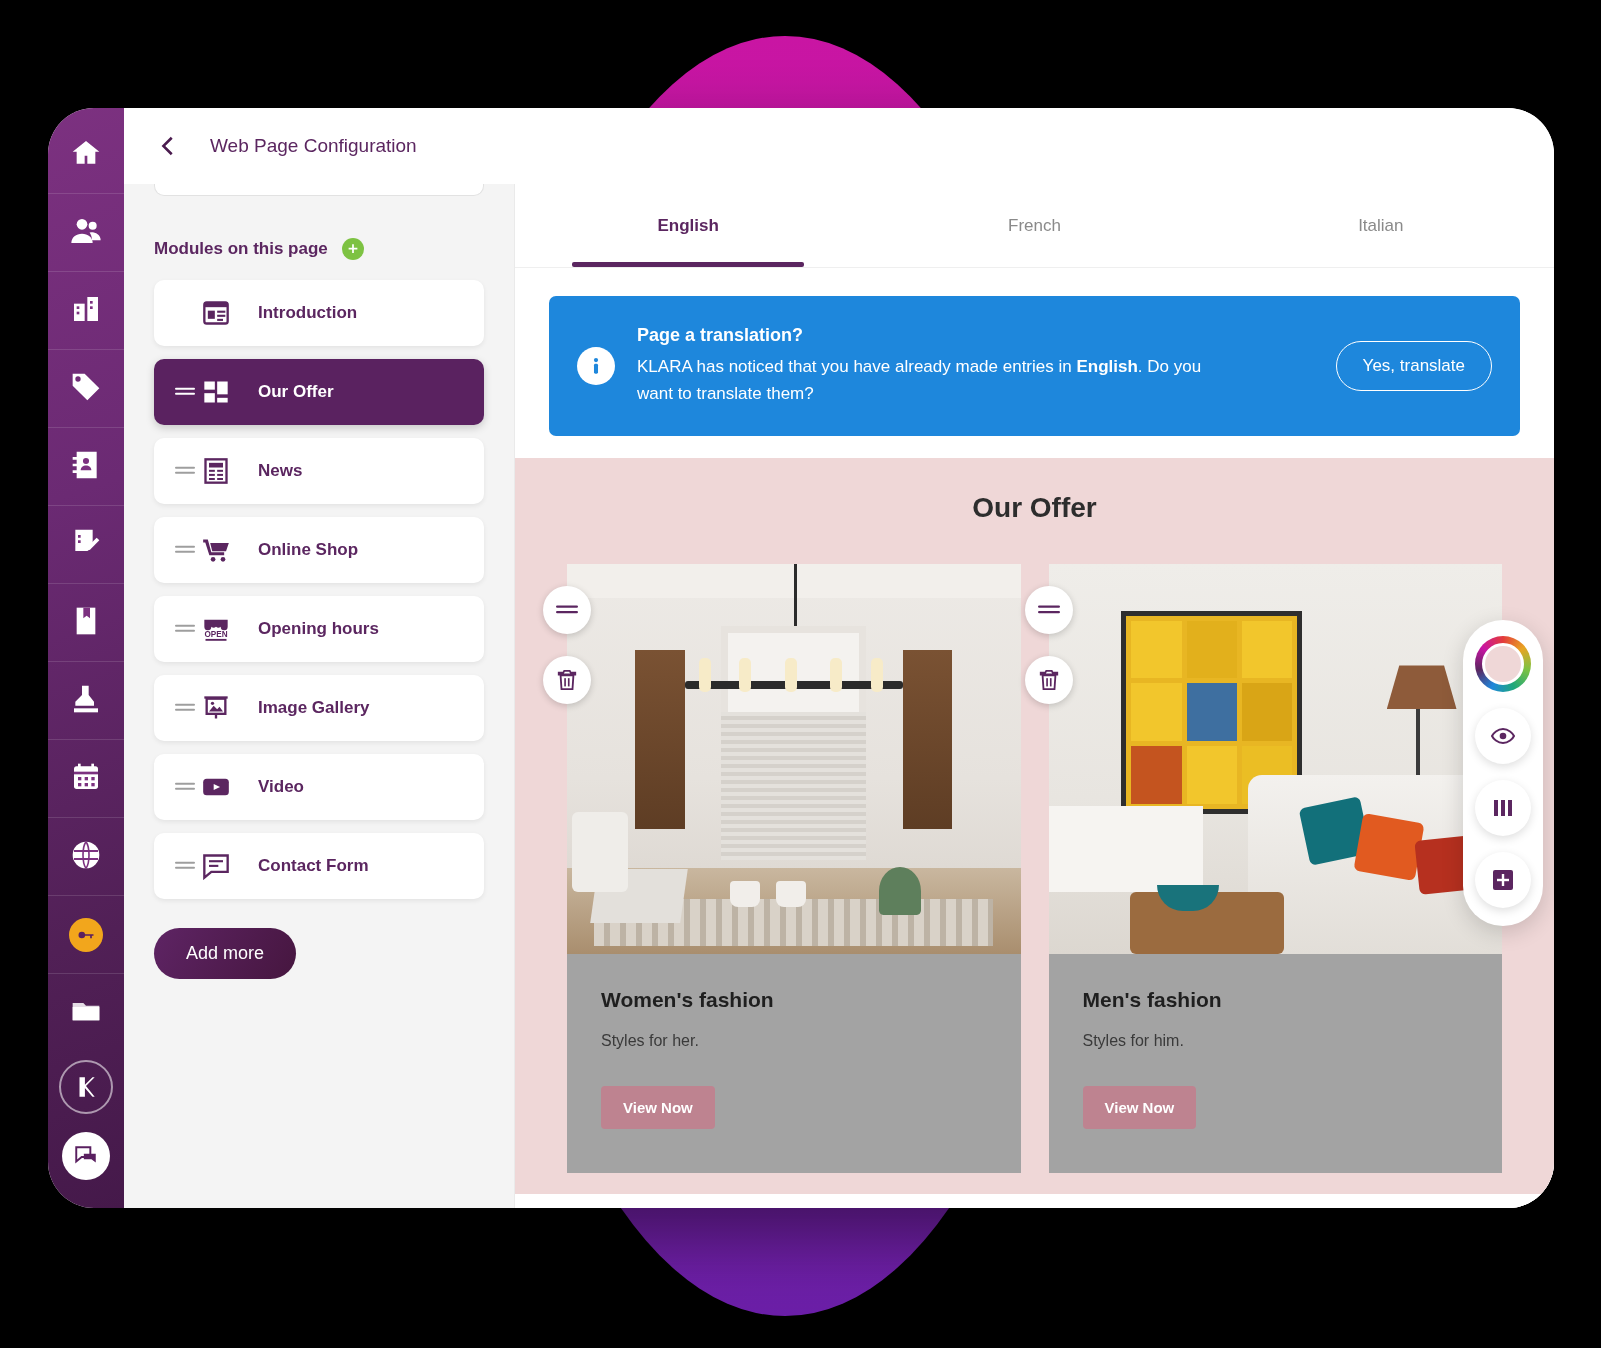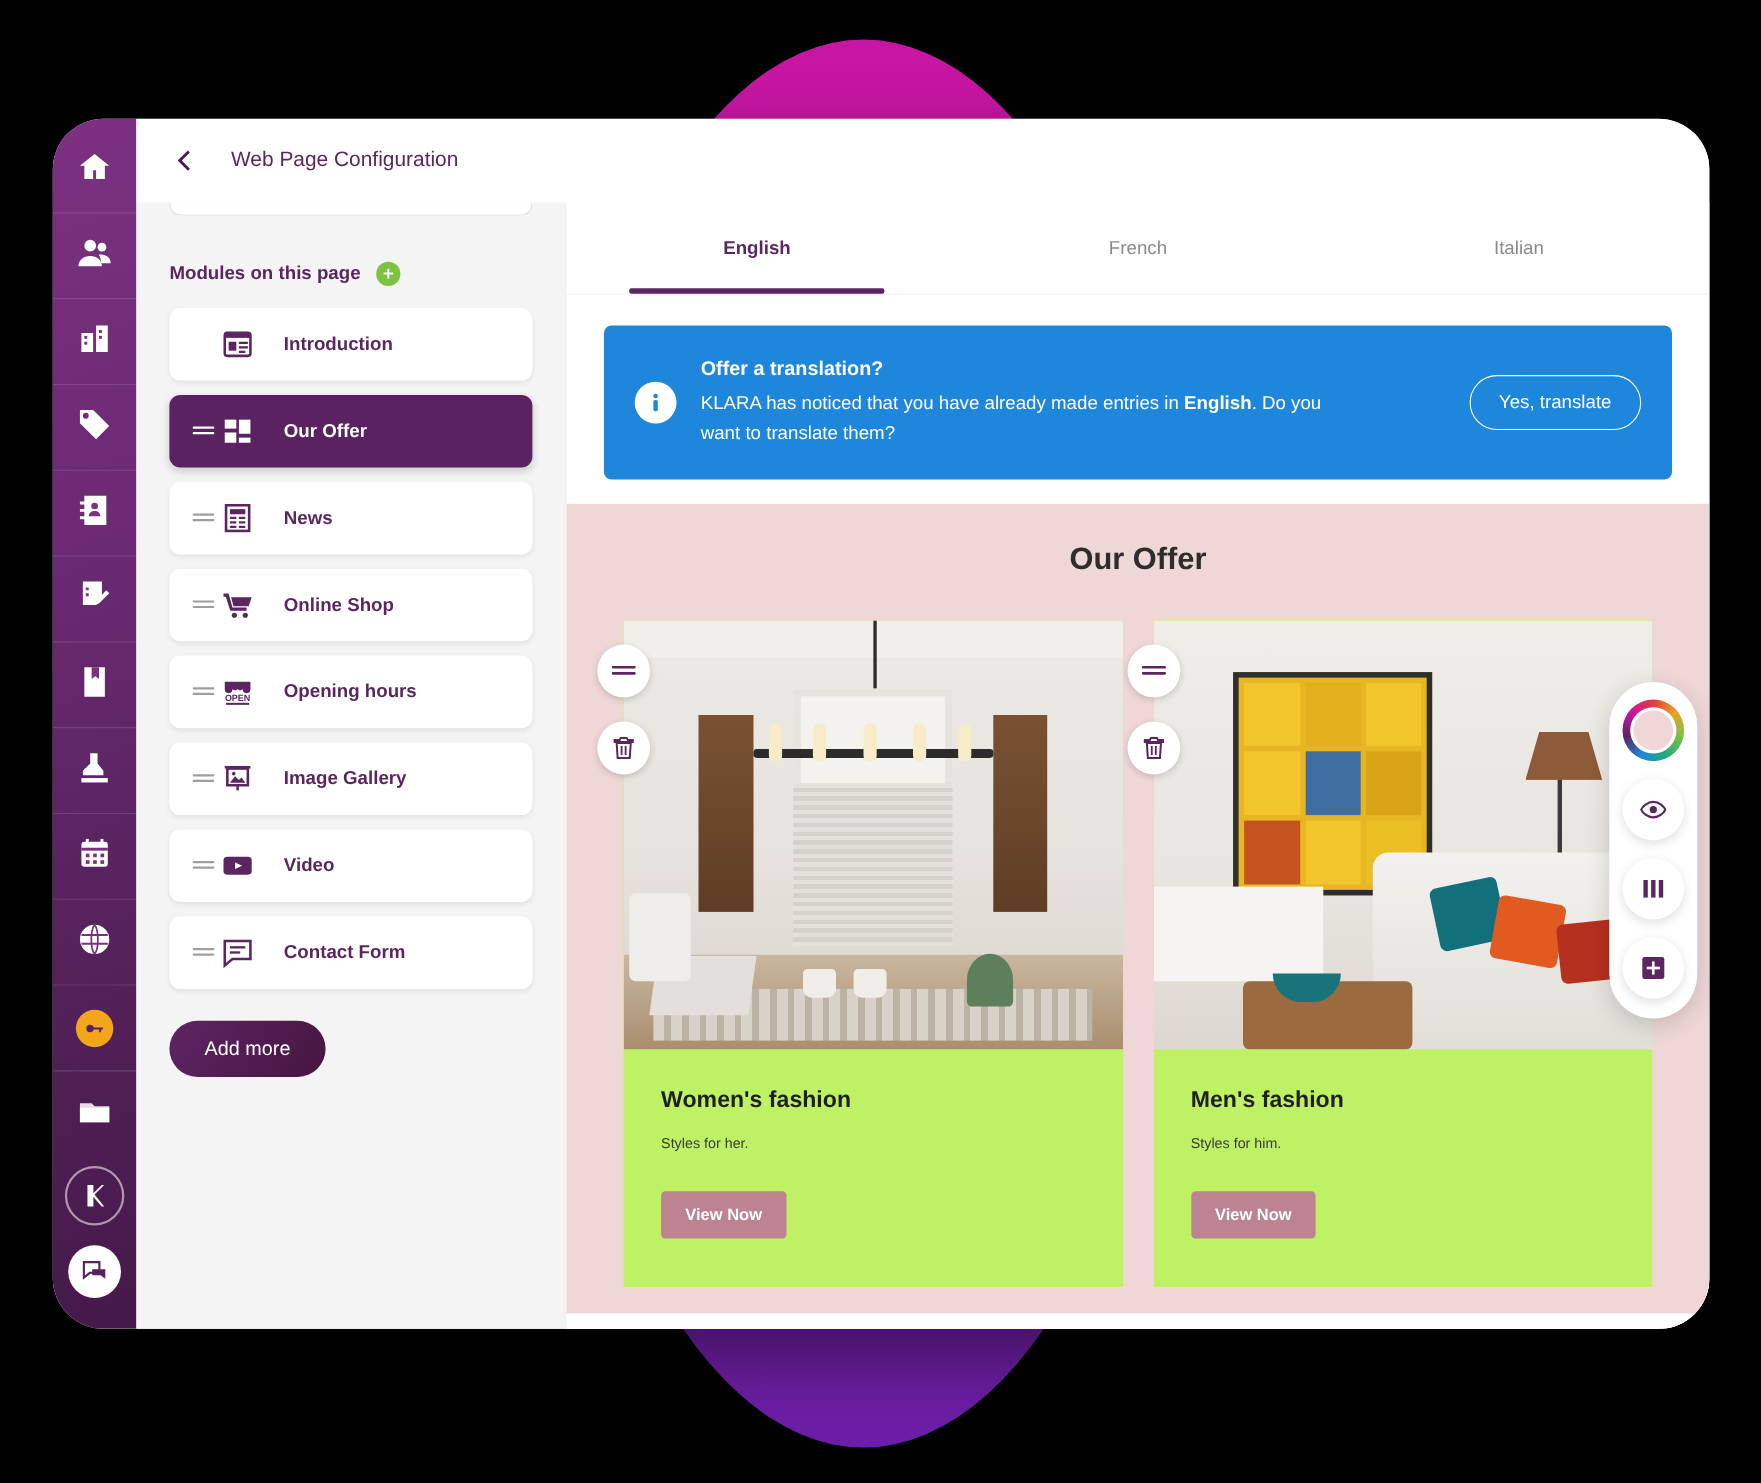--- a/index.html
+++ b/index.html
@@ -237,21 +237,21 @@
     text-align: center;
     font-size: 28px; font-weight: bold; color: #2D2D2D;
     margin-bottom: 40px;
   }
   .cards {
     display: flex; gap: 28px;
     padding: 0 52px;
   }
   .ocard {
     flex: 1 1 0;
-    background: #bef264;
+    background: #a3a3a3;
     position: relative;
     min-width: 0;
   }
   .ocard-img { height: 390px; width: 100%; position: relative; overflow: hidden; }
 
   
   .photo1 { width:100%; height:100%; background:
       linear-gradient(180deg,#EDEAE6 0%,#E6E2DD 55%,#D8D2CB 100%); position:relative; }
   .photo1 .wall-top { position:absolute; left:0; top:0; width:100%; height:34px; background:#F2EFEB; }
   .photo1 .window { position:absolute; left:34%; top:16%; width:32%; height:60%; background:#F4F2EF; border:7px solid #E7E3DE; }
@@ -303,21 +303,21 @@
     box-shadow: 0 2px 7px rgba(0,0,0,0.18);
     cursor: pointer;
     z-index: 3;
   }
   .img-btn svg { width: 22px; height: 22px; fill: #5B2660; }
   .btn-drag { left: -24px; top: 22px; }
   .btn-del  { left: -24px; top: 92px; }
 
   .ocard-body { padding: 34px 34px 44px 34px; }
   .ocard-title { font-size: 21px; font-weight: bold; color: #1F1F1F; margin-bottom: 20px; }
-  .ocard-sub { font-size: 13px; color: #3A3A3A; margin-bottom: 36px; }
+  .ocard-sub { font-size: 16px; color: #3A3A3A; margin-bottom: 36px; }
   .ocard-btn {
     background: #BE8390; color: #fff; border: none;
     padding: 13px 22px; border-radius: 4px;
     font-size: 15px; font-weight: bold; cursor: pointer;
     font-family: "Liberation Sans", sans-serif;
   }
   .offer-footstrip { height: 14px; background:#fff; }
 
   
   .floattool {
@@ -679,21 +679,21 @@
 
           <div class="banner-wrap">
             <div class="banner">
               <span class="banner-info">
                 <svg viewBox="0 0 24 24">
                     <circle cx="12" cy="5.5" r="2.3"></circle>
                     <rect x="9.8" y="9.5" width="4.4" height="11" rx="1.6"></rect>
                   </svg>
               </span>
               <div class="banner-text">
-                <div class="banner-title">Offer a translation?</div>
+                <div class="banner-title">Page a translation?</div>
                 <div class="banner-body"><span>KLARA has noticed that you have already made entries in </span><b>English</b><span>. Do you want to translate them?</span></div>
               </div>
               <button class="banner-btn">Yes, translate</button>
             </div>
           </div>
 
           <div class="offer">
             <div class="offer-title">Our Offer</div>
 
             <div class="cards">

